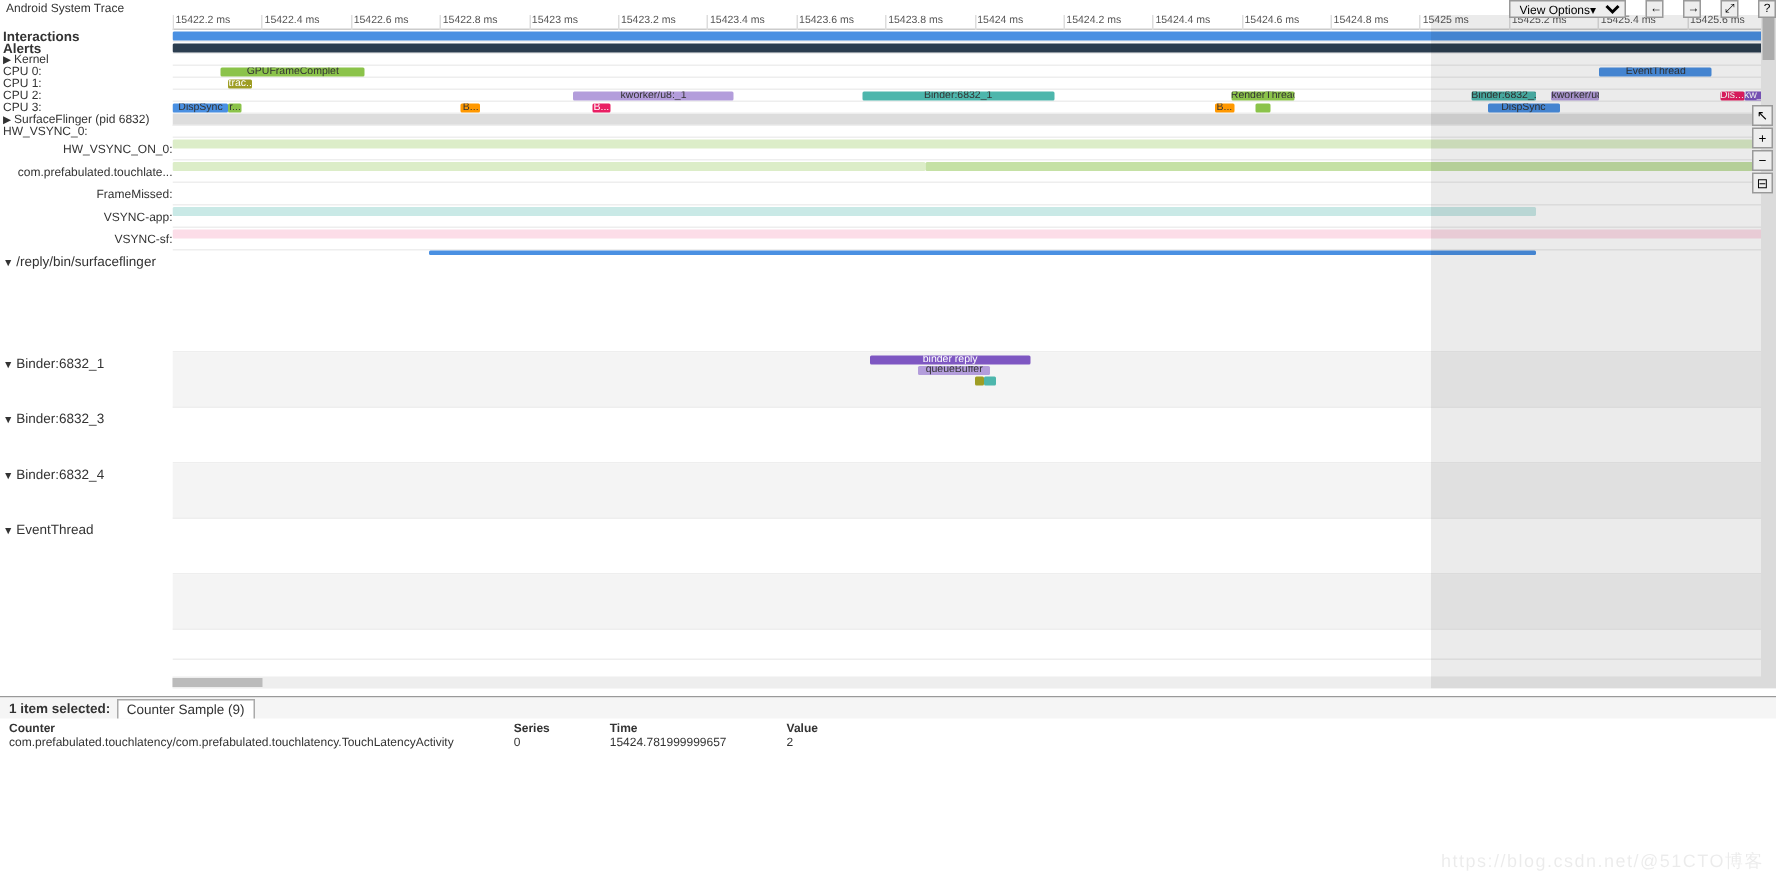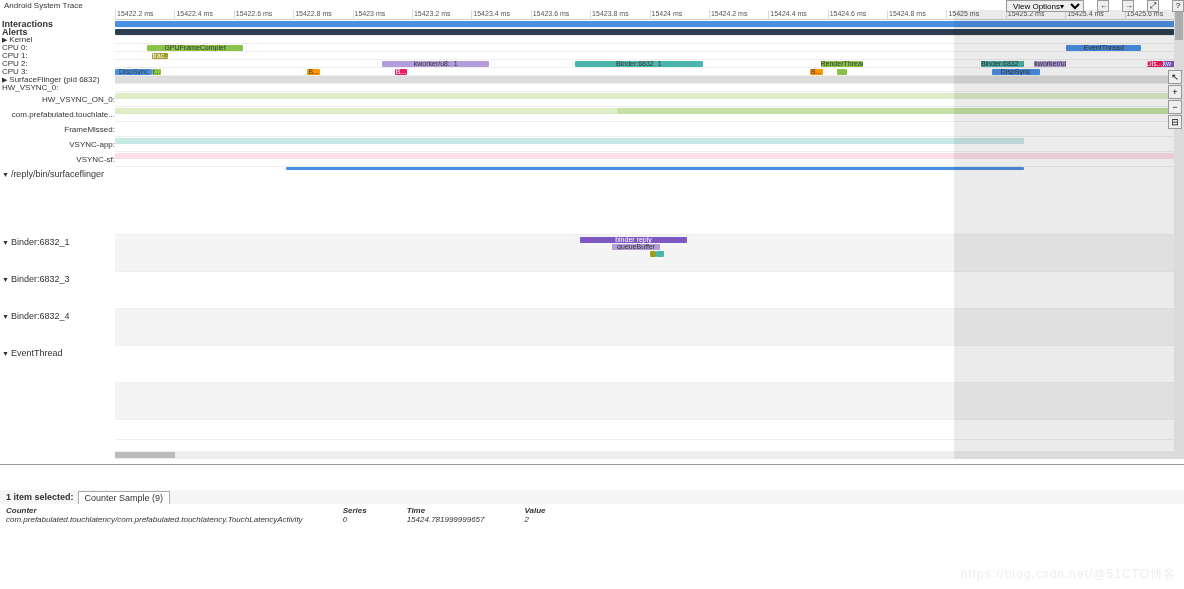--- a/index.html
+++ b/index.html
@@ -41,24 +41,24 @@
 .dimpink { background: rgba(233,30,99,0.15); }
 .selband { position: absolute; top: 0; bottom: 0; background: rgba(0,0,0,0.08); pointer-events: none; z-index: 5; }
 .zoom-ctl { position: absolute; right: 2px; top: 60px; width: 14px; z-index: 10; }
 .zoom-ctl button { display: block; width: 14px; height: 14px; font-size: 9px; border: 1px solid #999; background: #eee; margin-bottom: 1px; line-height: 12px; text-align: center; }
 .alerts-tab { position: absolute; right: 0; top: 12px; width: 10px; height: 40px; background: #ddd; font-size: 7px; writing-mode: vertical-rl; text-align: center; line-height: 10px; border: 1px solid #aaa; }
 .scroll-v { position: absolute; right: 0; top: 10px; bottom: 130px; width: 10px; background: #eee; }
 .scroll-v .thumb { position: absolute; left: 1px; right: 1px; top: 0; height: 30px; background: #bbb; }
 .scroll-h { position: absolute; left: 115px; right: 10px; bottom: 130px; height: 8px; background: #eee; }
 .scroll-h .thumb { position: absolute; top: 1px; bottom: 1px; left: 0; width: 60px; background: #bbb; }
 .bottom { position: absolute; left: 0; right: 0; bottom: 0; height: 125px; border-top: 1px solid #999; background: #fff; }
-.tabs { display: flex; align-items: center; height: 14px; gap: 4px; padding-left: 6px; background: #f5f5f5; font-size: 9px; margin-top: 25px; }
+.tabs { display: flex; align-items: center; height: 14px; gap: 4px; padding-left: 6px; background: #f5f5f5; font-size: 9px; }
 .tab { padding: 1px 6px; border: 1px solid #aaa; background: #fff; border-bottom: none; }
 .details { padding: 2px 6px; }
-.details table { font-size: 8px; border-collapse: collapse; font-style: italic; }
+.details table { font-size: 8px; border-collapse: collapse; }
 .details th, .details td { text-align: left; padding-right: 40px; }
 .details th { font-weight: bold; }
 .watermark { position: absolute; right: 8px; bottom: 6px; font-size: 12px; color: rgba(0,0,0,0.08); letter-spacing: 1px; }
 </style>
 </head>
 <body>
 
 <div class="header">Android System Trace</div>
 
 <div class="toolbar">

